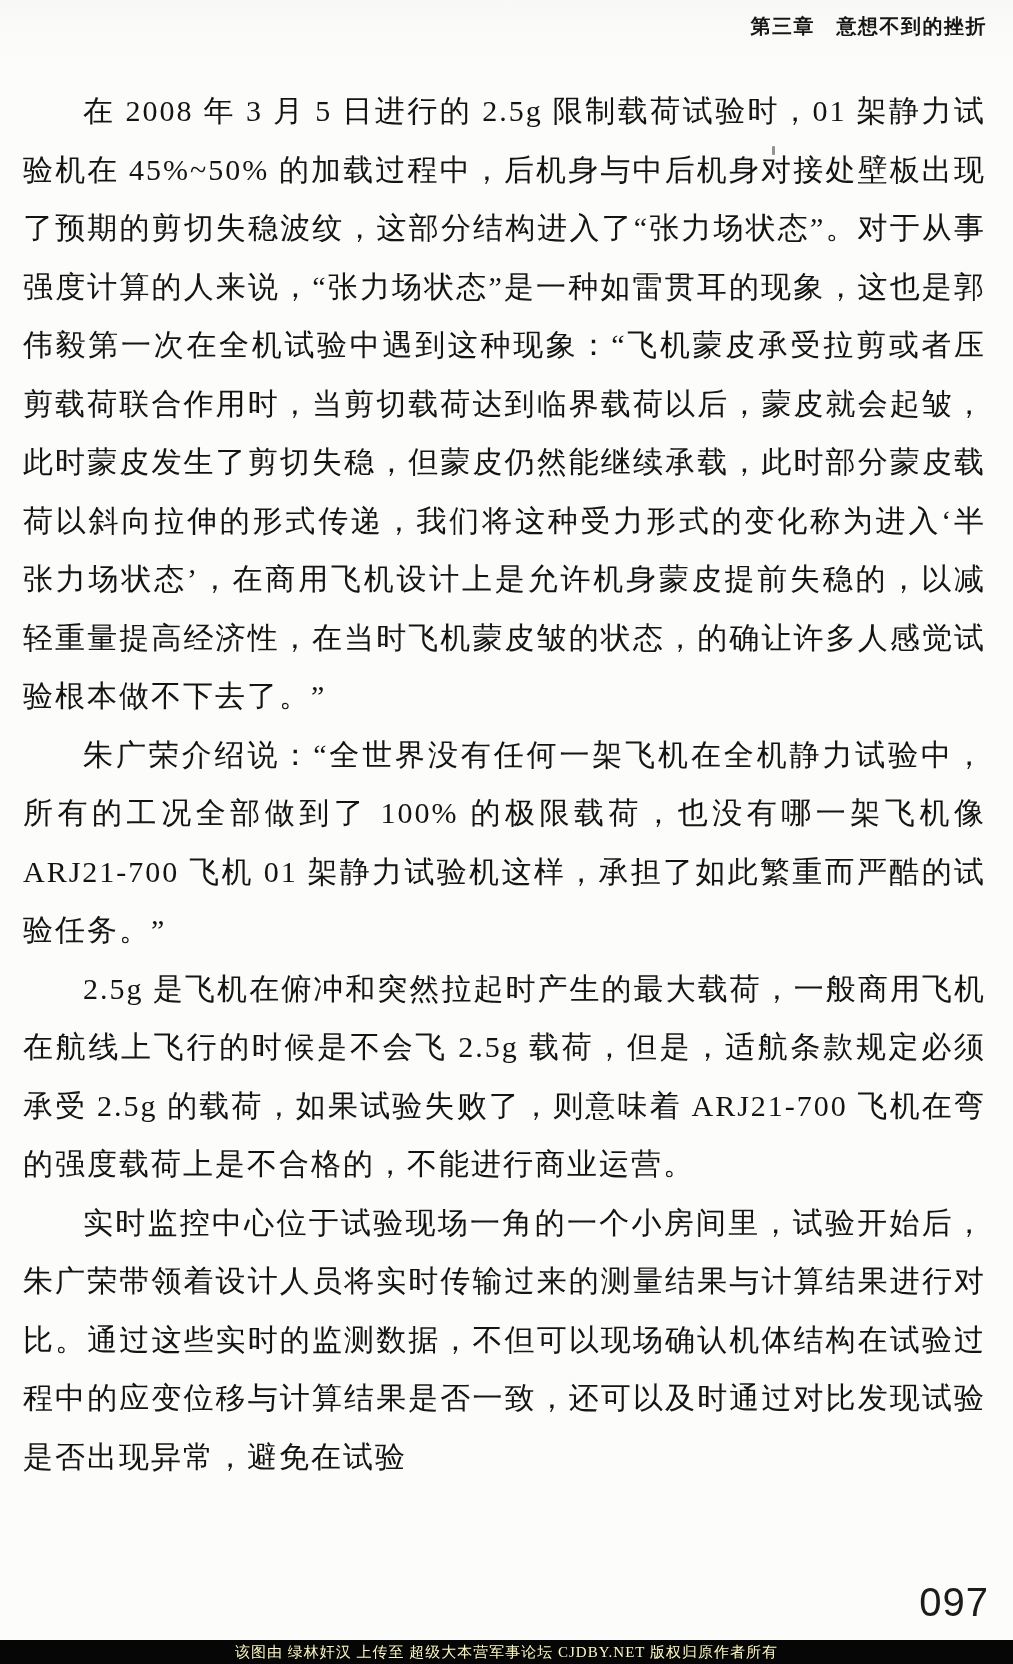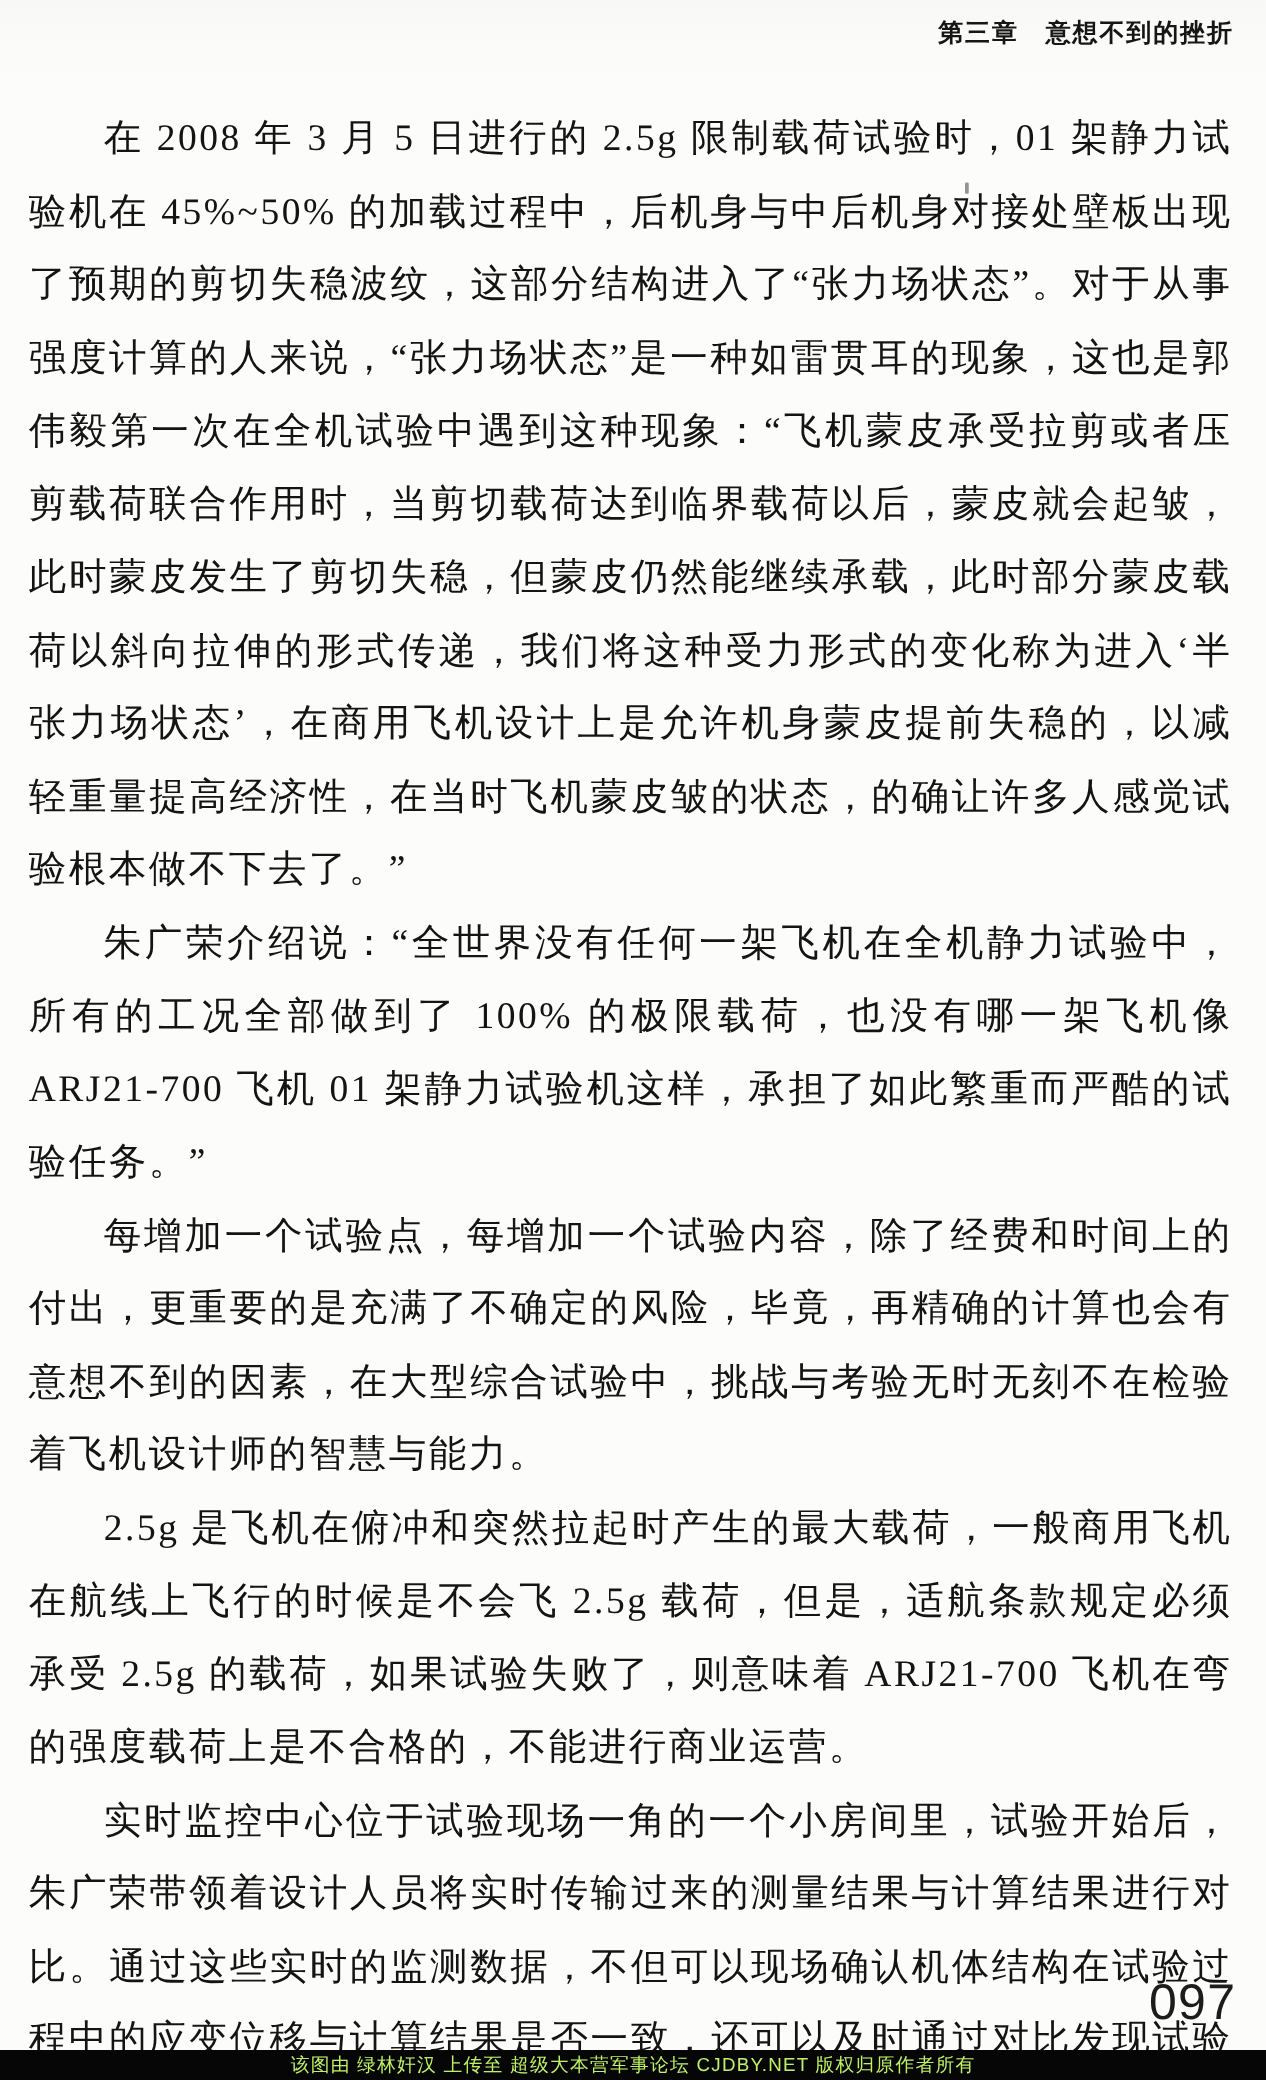--- a/index.html
+++ b/index.html
@@ -63,24 +63,24 @@
     left: 0;
     right: 0;
     bottom: 0;
     height: 24px;
     background: #060606;
     display: flex;
     align-items: center;
     justify-content: center;
   }
   .watermark-bar span {
-    font-family: Liberation Sans, sans-serif;
+    font-family: Liberation Serif, serif;
     font-size: 15px;
     letter-spacing: 1px;
-    color: #bef264;
+    color: #fef9c3;
     white-space: nowrap;
   }
   
   .speck {
     position: absolute;
     background: rgba(60,60,60,0.55);
   }
   .speck-1 { left: 772px; top: 146px; width: 3px; height: 9px; border-radius: 1px; }
 </style>
 </head>
@@ -88,21 +88,20 @@
 
 <div class="page">
 
   <div class="chapter-header">第三章　意想不到的挫折</div>
 
   <div class="speck speck-1"></div>
 
   <div class="content">
     <p>在 2008 年 3 月 5 日进行的 2.5g 限制载荷试验时，01 架静力试验机在 45%~50% 的加载过程中，后机身与中后机身对接处壁板出现了预期的剪切失稳波纹，这部分结构进入了“张力场状态”。对于从事强度计算的人来说，“张力场状态”是一种如雷贯耳的现象，这也是郭伟毅第一次在全机试验中遇到这种现象：“飞机蒙皮承受拉剪或者压剪载荷联合作用时，当剪切载荷达到临界载荷以后，蒙皮就会起皱，此时蒙皮发生了剪切失稳，但蒙皮仍然能继续承载，此时部分蒙皮载荷以斜向拉伸的形式传递，我们将这种受力形式的变化称为进入‘半张力场状态’，在商用飞机设计上是允许机身蒙皮提前失稳的，以减轻重量提高经济性，在当时飞机蒙皮皱的状态，的确让许多人感觉试验根本做不下去了。”</p>
     <p>朱广荣介绍说：“全世界没有任何一架飞机在全机静力试验中，所有的工况全部做到了 100% 的极限载荷，也没有哪一架飞机像 ARJ21-700 飞机 01 架静力试验机这样，承担了如此繁重而严酷的试验任务。”</p>
-    <p>每增加一个试验点，每增加一个试验内容，除了经费和时间上的付出，更重要的是充满了不确定的风险，毕竟，再精确的计算也会有意想不到的因素，在大型综合试验中，挑战与考验无时无刻不在检验着飞机设计师的智慧与能力。</p>
     <p>2.5g 是飞机在俯冲和突然拉起时产生的最大载荷，一般商用飞机在航线上飞行的时候是不会飞 2.5g 载荷，但是，适航条款规定必须承受 2.5g 的载荷，如果试验失败了，则意味着 ARJ21-700 飞机在弯的强度载荷上是不合格的，不能进行商业运营。</p>
     <p>实时监控中心位于试验现场一角的一个小房间里，试验开始后，朱广荣带领着设计人员将实时传输过来的测量结果与计算结果进行对比。通过这些实时的监测数据，不但可以现场确认机体结构在试验过程中的应变位移与计算结果是否一致，还可以及时通过对比发现试验是否出现异常，避免在试验</p>
   </div>
 
   <div class="page-number">097</div>
 
   <div class="watermark-bar">
     <span>该图由 绿林奸汉 上传至 超级大本营军事论坛 CJDBY.NET 版权归原作者所有</span>
   </div>
 

